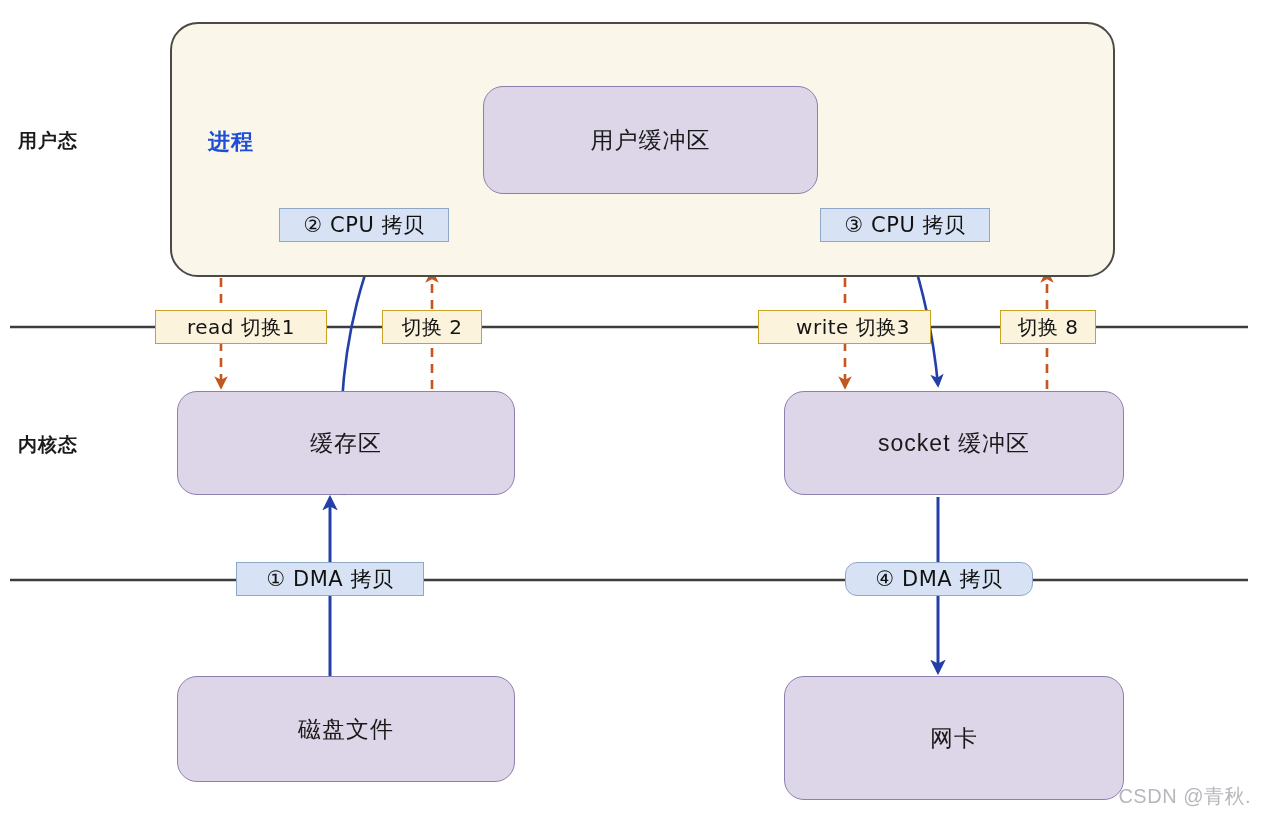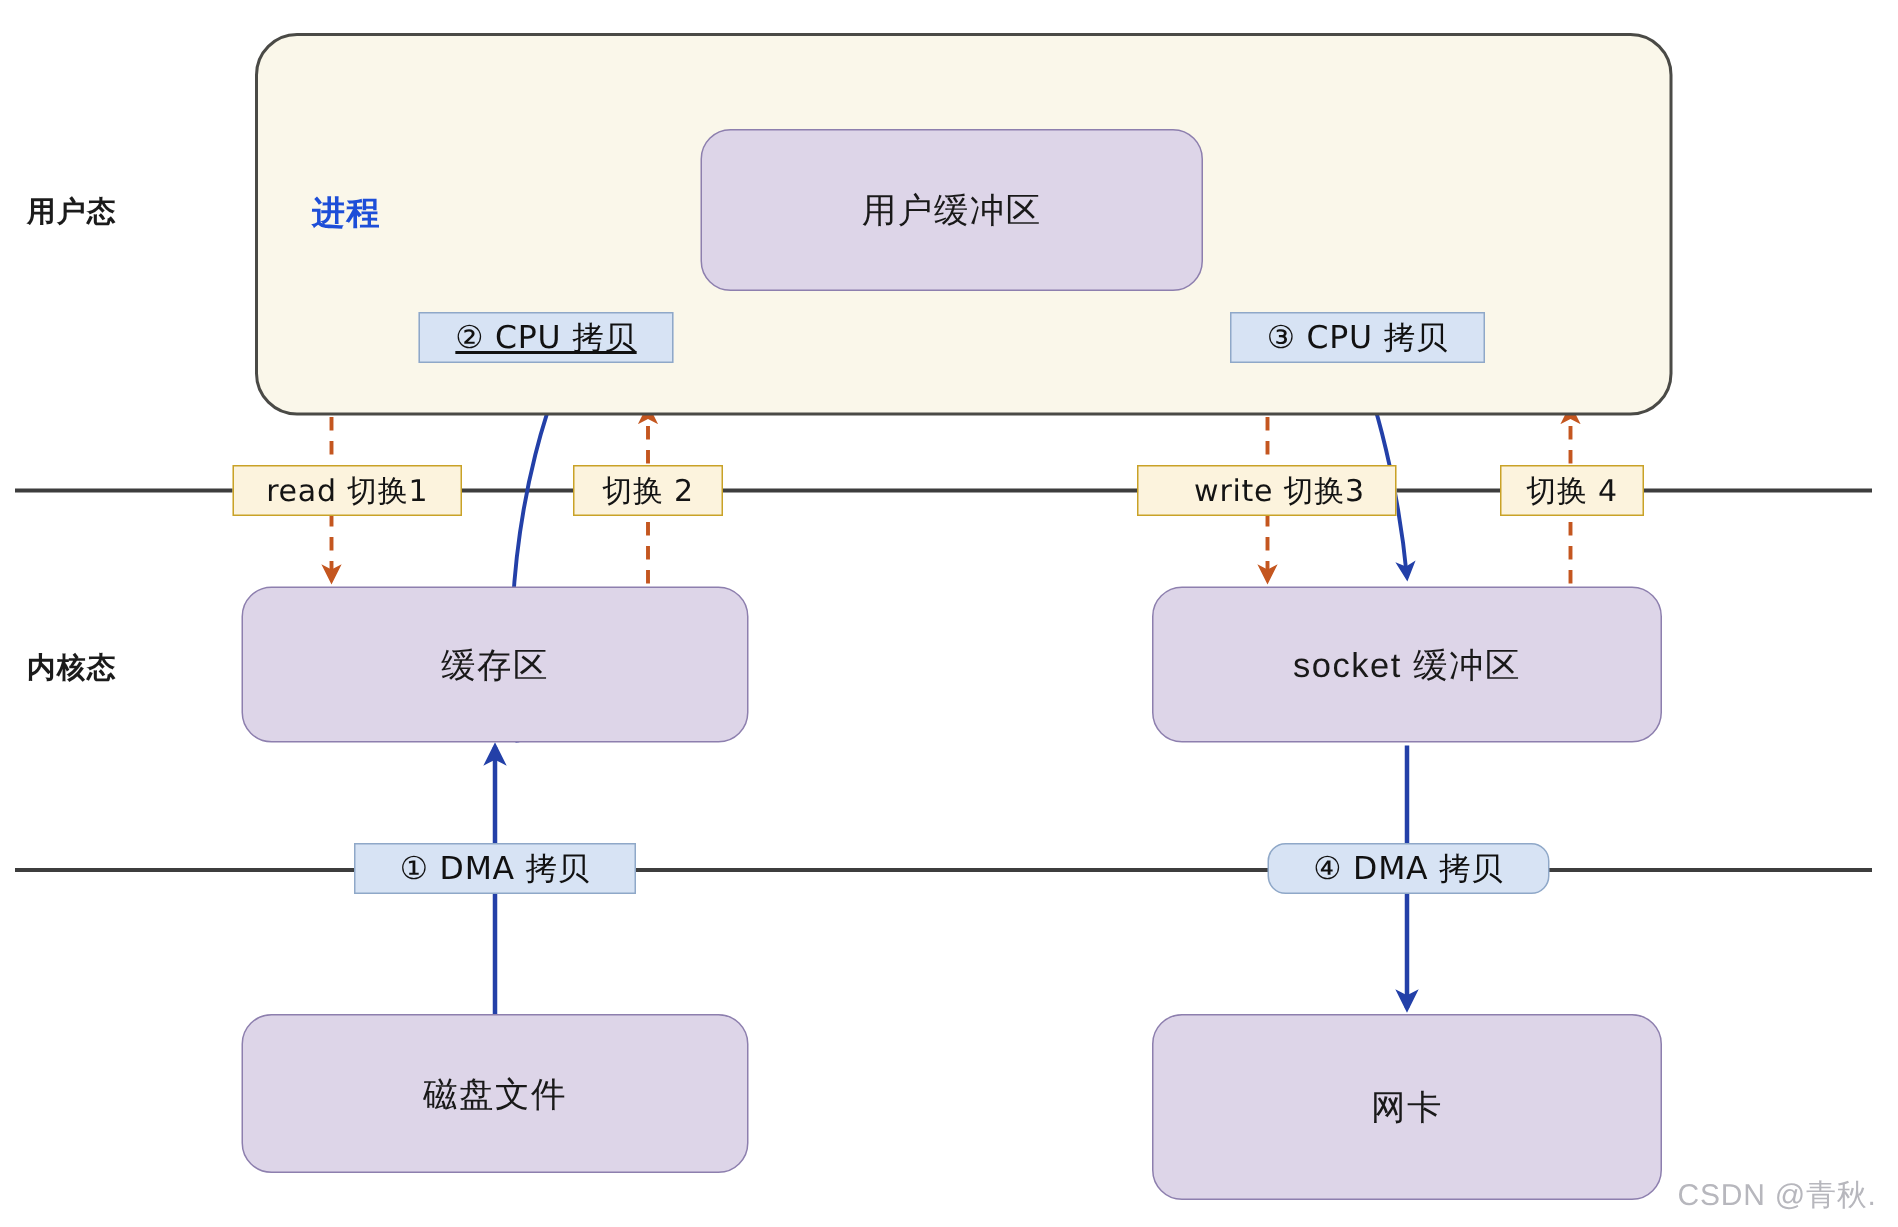--- a/index.html
+++ b/index.html
@@ -64,20 +64,21 @@
   
   .pbox {
     position: absolute;
     background: #ddd5e8;
     border: 1.6px solid #8d7fae;
     border-radius: 20px;
     box-sizing: border-box;
     display: flex;
     align-items: center;
     justify-content: center;
+    margin-left: 16px;
   }
   .pbox .pbox-text {
     font-size: 23px;
     color: #191919;
     letter-spacing: 1px;
     white-space: nowrap;
   }
   #box-user-buffer   { left: 467px; top: 86px;  width: 335px; height: 108px; }
   #box-kernel-buffer { left: 161px; top: 391px; width: 338px; height: 104px; }
   #box-socket-buffer { left: 768px; top: 391px; width: 340px; height: 104px; }
@@ -93,42 +94,42 @@
     display: flex;
     align-items: center;
     justify-content: center;
     font-size: 20px;
     color: #141414;
     letter-spacing: 0.5px;
     white-space: nowrap;
     height: 34px;
     font-family: "DejaVu Sans", "Liberation Sans", sans-serif;
   }
-  #tag-switch-1 { left: 155px;  top: 310px; width: 153px; }
+  #tag-switch-1 { left: 155px;  top: 310px; width: 172px; }
   #tag-switch-2 { left: 382px;  top: 310px; width: 100px; }
   #tag-switch-3 { left: 758px;  top: 310px; width: 173px; padding-left: 17px; }
   #tag-switch-4 { left: 1000px; top: 310px; width: 96px; }
 
   
   .tag-copy {
     position: absolute;
     background: #d7e3f4;
     border: 1.6px solid #8fa8c8;
     box-sizing: border-box;
     display: flex;
     align-items: center;
     justify-content: center;
     font-size: 21px;
     color: #111111;
     letter-spacing: 0.5px;
     white-space: nowrap;
     height: 34px;
     font-family: "DejaVu Sans", "Liberation Sans", sans-serif;
   }
-  #tag-cpu-copy-2 { left: 279px; top: 208px; width: 170px; text-decoration: underline; }
+  #tag-cpu-copy-2 { left: 279px; top: 208px; width: 170px; }
   #tag-cpu-copy-3 { left: 820px; top: 208px; width: 170px; }
   #tag-dma-copy-1 { left: 236px; top: 562px; width: 188px; }
   #tag-dma-copy-4 { left: 845px; top: 562px; width: 188px; border-radius: 12px; }
 
   
   #watermark {
     position: absolute;
     right: 14px;
     bottom: 8px;
     font-size: 20px;
@@ -199,21 +200,21 @@
   <div class="pbox" id="box-nic">
     <span class="pbox-text">网卡</span>
   </div>
 
   <div class="tag-switch" id="tag-switch-1">read 切换1</div>
 
   <div class="tag-switch" id="tag-switch-2">切换 2</div>
 
   <div class="tag-switch" id="tag-switch-3">write 切换3</div>
 
-  <div class="tag-switch" id="tag-switch-4">切换 4</div>
+  <div class="tag-switch" id="tag-switch-4">切换 8</div>
 
   <div class="tag-copy" id="tag-cpu-copy-2">② CPU 拷贝</div>
 
   <div class="tag-copy" id="tag-cpu-copy-3">③ CPU 拷贝</div>
 
   <div class="tag-copy" id="tag-dma-copy-1">① DMA 拷贝</div>
 
   <div class="tag-copy" id="tag-dma-copy-4">④ DMA 拷贝</div>
 
   <div id="watermark">CSDN @青秋.</div>

